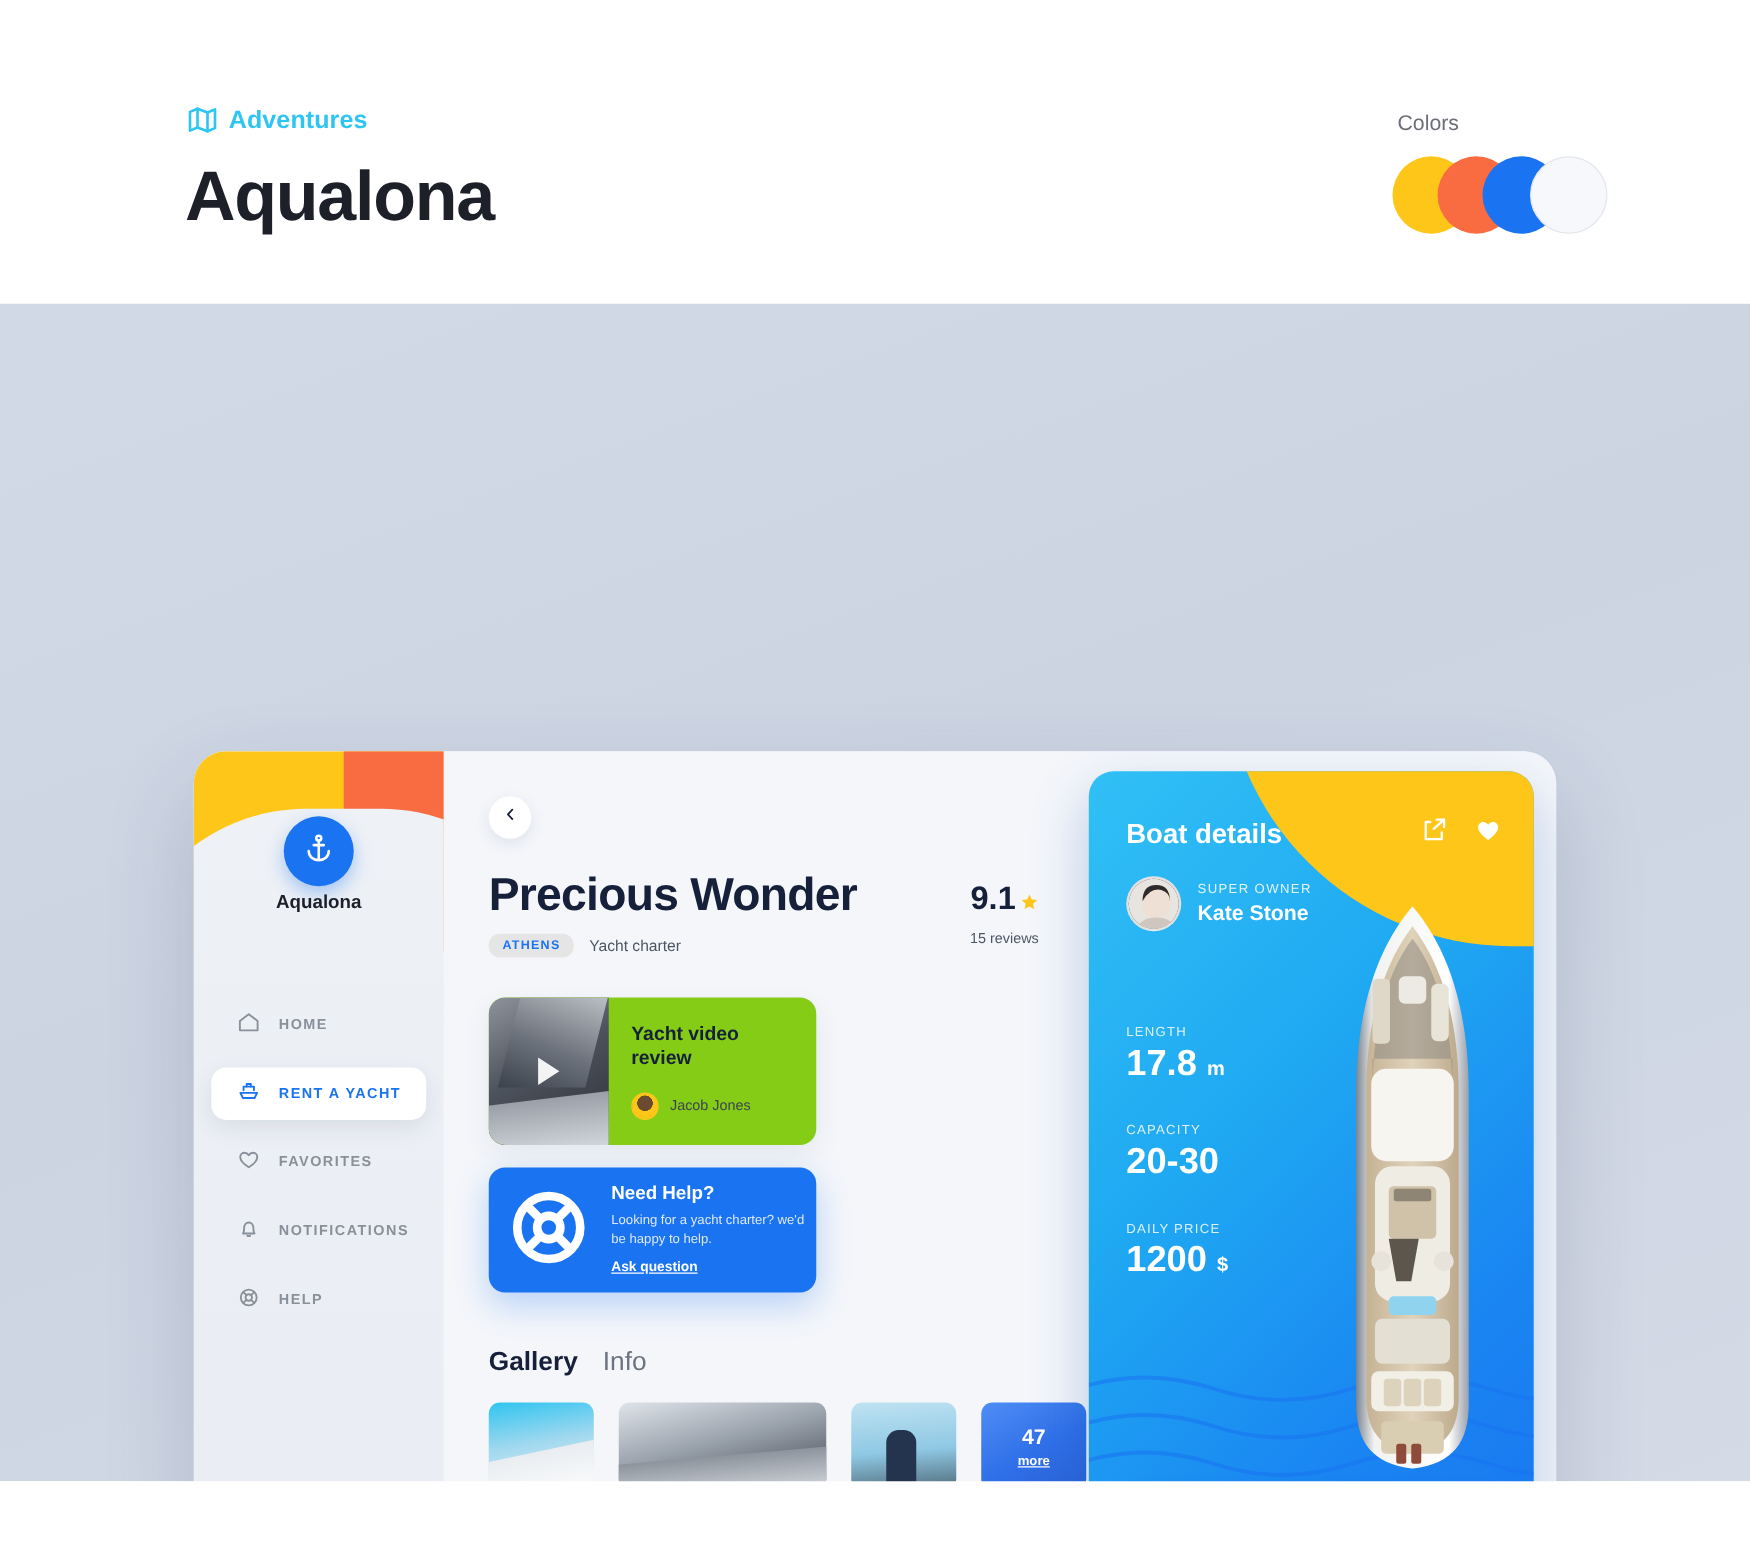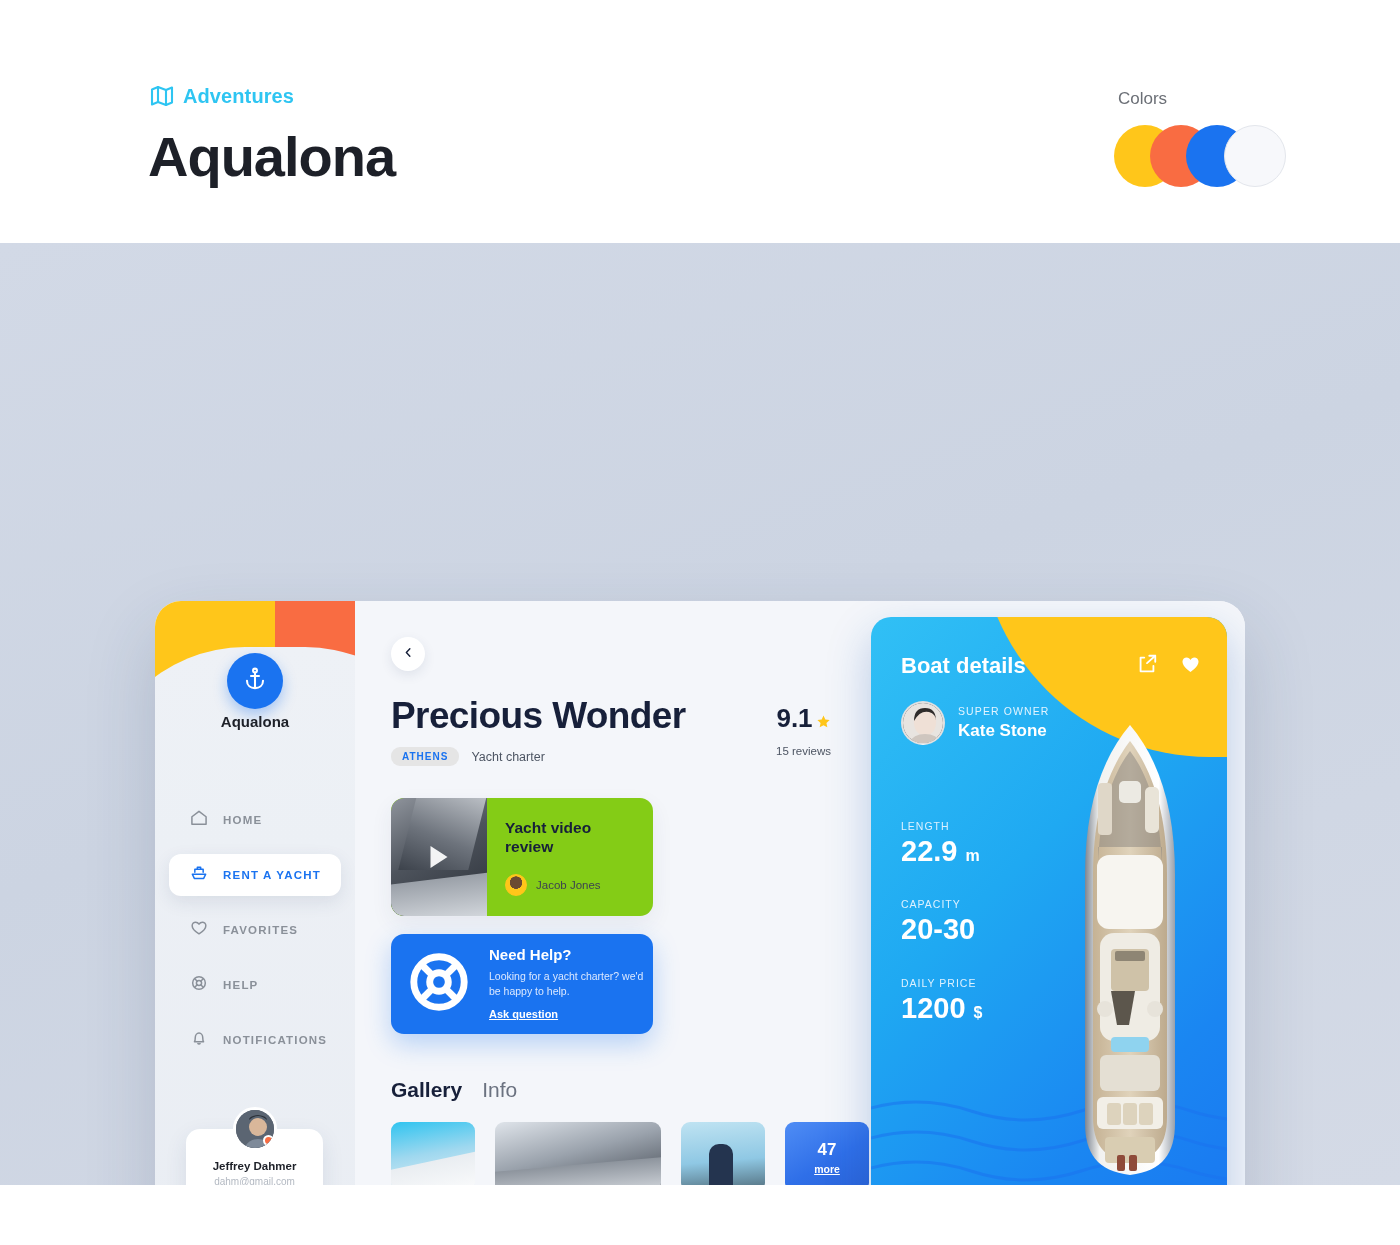--- a/index.html
+++ b/index.html
@@ -389,68 +389,47 @@
           <span class="nav-label">RENT A YACHT</span>
         </div>
 
         <div class="nav-item">
           <span>
             <svg width="20" height="20" viewBox="0 0 24 24" fill="none" stroke="#8a9099" stroke-width="1.8" stroke-linecap="round" stroke-linejoin="round">
               <path d="M12 19 C12 19 3.8 13.9 3.8 9.2 C3.8 6.6 5.9 5 7.9 5 C9.7 5 11.2 6.1 12 7.4 C12.8 6.1 14.3 5 16.1 5 C18.1 5 20.2 6.6 20.2 9.2 C20.2 13.9 12 19 12 19 Z"></path>
             </svg>
           </span>
           <span class="nav-label">FAVORITES</span>
+        </div>
+
+        <div class="nav-item">
+          <span>
+            <svg width="20" height="20" viewBox="0 0 24 24" fill="none" stroke="#8a9099" stroke-width="1.8" stroke-linecap="round" stroke-linejoin="round">
+              <path d="M6.5 16.5 C6.5 16.5 7.5 15.6 7.5 11.8 C7.5 8.4 9.5 6 12 6 C14.5 6 16.5 8.4 16.5 11.8 C16.5 15.6 17.5 16.5 17.5 16.5 Z"></path>
+              <path d="M10.7 18.6 C11.1 19.2 12.9 19.2 13.3 18.6"></path>
+            </svg>
+          </span>
+          <span class="nav-label">NOTIFICATIONS</span>
         </div>
 
         <div class="nav-item">
           <span>
             <svg width="20" height="20" viewBox="0 0 24 24" fill="none" stroke="#8a9099" stroke-width="1.8" stroke-linecap="round" stroke-linejoin="round">
               <circle cx="12" cy="12" r="7.6"></circle>
                 <circle cx="12" cy="12" r="3.1"></circle>
               <path d="M7 7 L9.8 9.8"></path>
                 <path d="M17 7 L14.2 9.8"></path>
               <path d="M7 17 L9.8 14.2"></path>
                 <path d="M17 17 L14.2 14.2"></path>
             </svg>
           </span>
           <span class="nav-label">HELP</span>
         </div>
-
-        <div class="nav-item">
-          <span>
-            <svg width="20" height="20" viewBox="0 0 24 24" fill="none" stroke="#8a9099" stroke-width="1.8" stroke-linecap="round" stroke-linejoin="round">
-              <path d="M6.5 16.5 C6.5 16.5 7.5 15.6 7.5 11.8 C7.5 8.4 9.5 6 12 6 C14.5 6 16.5 8.4 16.5 11.8 C16.5 15.6 17.5 16.5 17.5 16.5 Z"></path>
-              <path d="M10.7 18.6 C11.1 19.2 12.9 19.2 13.3 18.6"></path>
-            </svg>
-          </span>
-          <span class="nav-label">NOTIFICATIONS</span>
-        </div>
-      </div>
-
-      <div class="profile-card">
-        <div class="profile-avatar">
-          <svg width="44" height="44" viewBox="0 0 44 44">
-            <rect width="44" height="44" fill="#5b6572"></rect>
-            <circle cx="22" cy="17" r="9" fill="#d9b79a"></circle>
-            <path d="M13 10 Q22 2 31 10 Q31 6 22 5 Q13 6 13 10 Z" fill="#2c3138"></path>
-            <path d="M6 44 Q10 29 22 29 Q34 29 38 44 Z" fill="#7e8a99"></path>
-          </svg>
-          <div class="profile-dot"></div>
-        </div>
-        <div class="profile-name">Jeffrey Dahmer</div>
-        <div class="profile-email">dahm@gmail.com</div>
-        <div class="profile-rating">
-          <span>9,5</span>
-          <span>
-            <svg width="10" height="10" viewBox="0 0 24 24" fill="#f96c42">
-              <path d="M12 2.5 L14.9 8.9 L21.8 9.7 L16.7 14.4 L18.1 21.2 L12 17.8 L5.9 21.2 L7.3 14.4 L2.2 9.7 L9.1 8.9 Z"></path>
-            </svg>
-          </span>
-        </div>
-      </div>
+      </div>
+
     </div>
 
     <div class="main">
 
       <div class="back-btn">
         <span>
           <svg width="13" height="13" viewBox="0 0 24 24" fill="none" stroke="#17203a" stroke-width="2.6" stroke-linecap="round" stroke-linejoin="round">
             <path d="M14.5 5 L8 12 L14.5 19"></path>
           </svg>
         </span>
@@ -613,21 +592,21 @@
           </div>
           <div>
             <div class="owner-role">SUPER OWNER</div>
             <div class="owner-name">Kate Stone</div>
           </div>
         </div>
 
         <div class="spec s1">
           <div class="spec-label">LENGTH</div>
           <div class="spec-value">
-            <span>22.9</span>
+            <span>17.8</span>
             <span class="spec-unit">m</span>
           </div>
         </div>
 
         <div class="spec s2">
           <div class="spec-label">CAPACITY</div>
           <div class="spec-value">
             <span>20-30</span>
             <span class="spec-unit"></span>
           </div>

